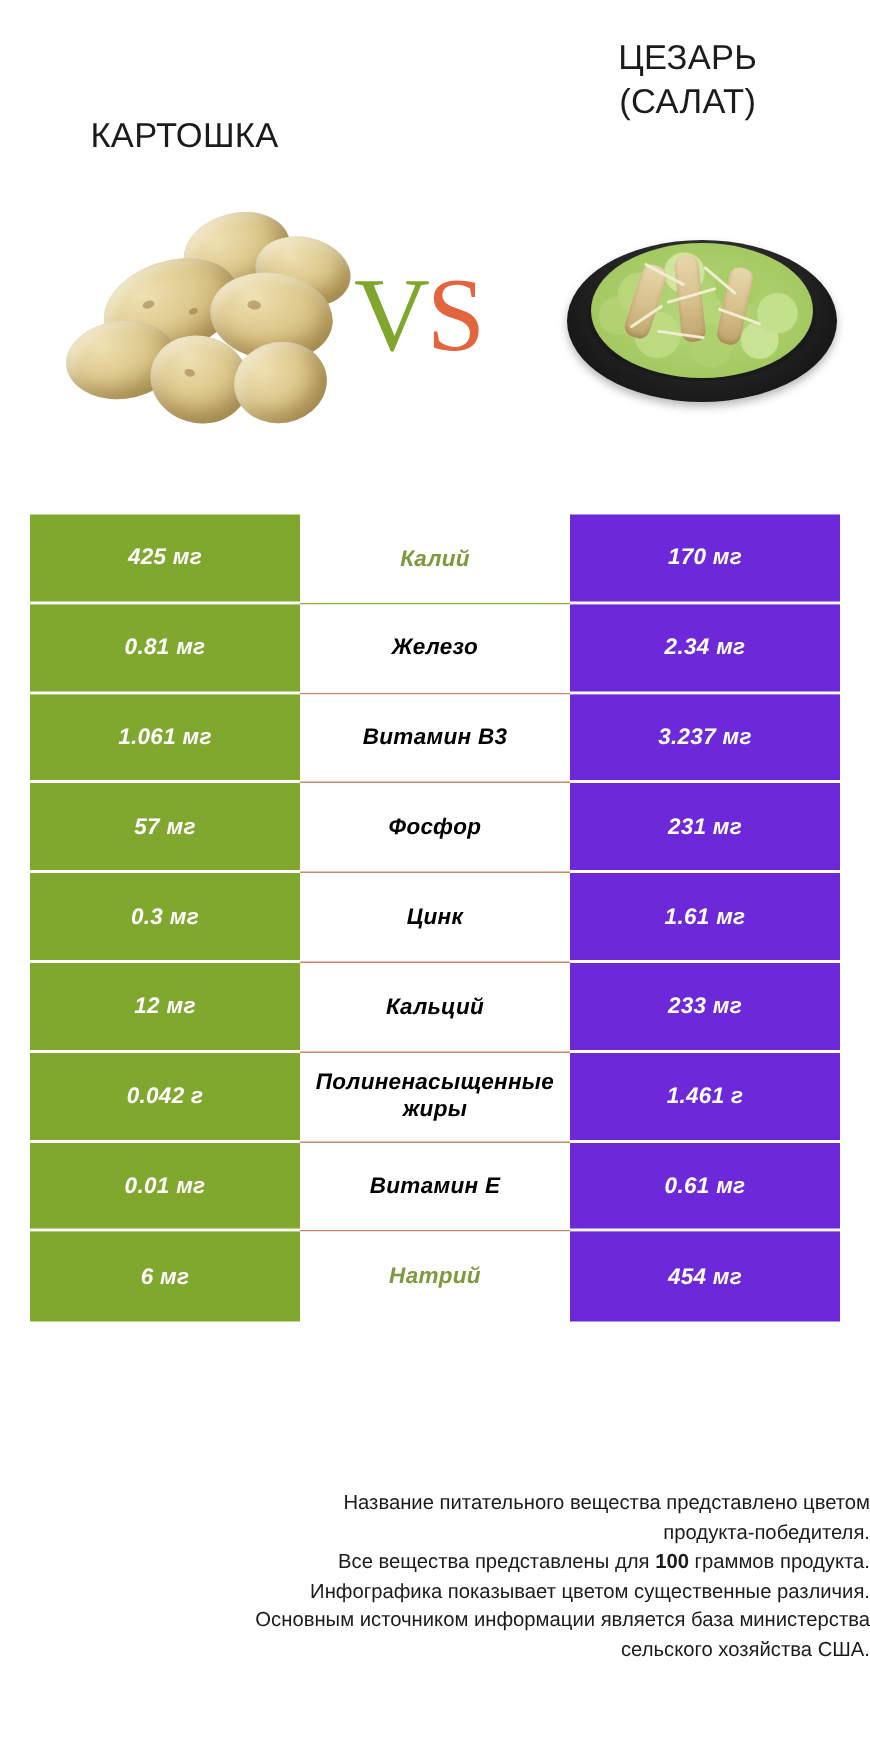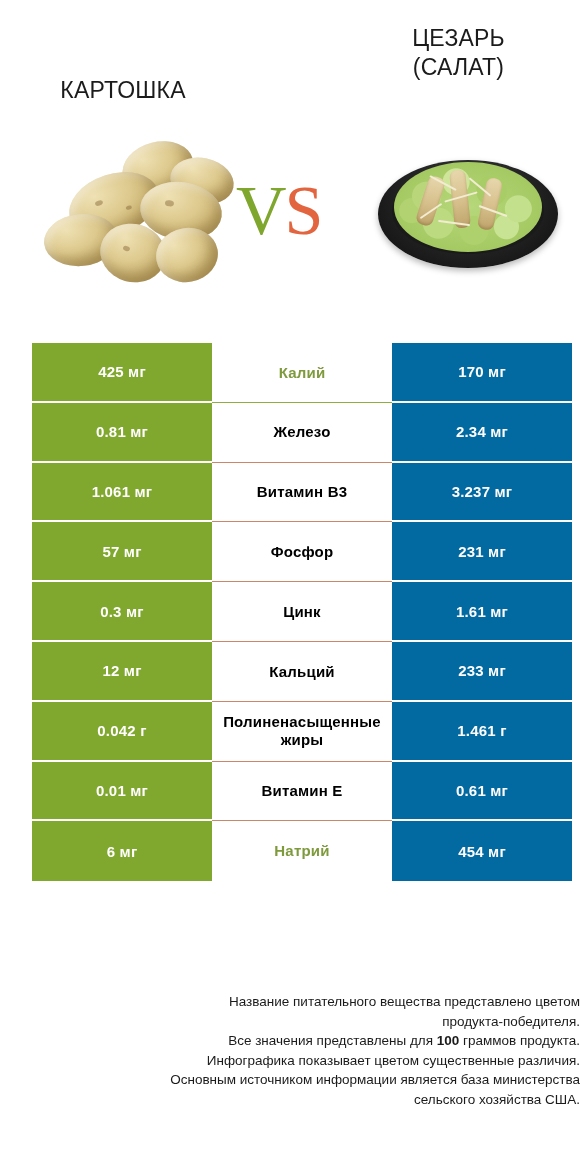--- a/index.html
+++ b/index.html
@@ -135,23 +135,24 @@
   .pic-salad .shred {
     position: absolute;
     height: 2px;
     background: #f2ecd2;
     border-radius: 2px;
   }
 
   
   .table {
     position: absolute;
-    left: 32px;
+    left: 20px;
     top: 343px;
     width: 540px;
+    font-style: italic;
   }
   .row {
     position: relative;
     display: flex;
     height: 59.8px;
     align-items: stretch;
   }
   .cell {
     display: flex;
     align-items: center;
@@ -162,21 +163,21 @@
   }
   .cell-left {
     width: 180px;
     background: #80A72E;
     color: #ffffff;
     border-bottom: 2px solid #ffffff;
   }
   .row:last-child .cell-left { border-bottom: none; }
   .cell-right {
     width: 180px;
-    background: #0369a1;
+    background: #6d28d9;
     color: #ffffff;
     border-bottom: 2px solid #ffffff;
   }
   .row:last-child .cell-right { border-bottom: none; }
   .cell-mid {
     width: 180px;
     background: #ffffff;
     text-align: center;
     line-height: 1.18;
     padding: 0 2px;
@@ -319,17 +320,17 @@
       <div class="cell cell-mid">
         <span class="lbl">Натрий</span>
       </div>
       <div class="cell cell-right">454 мг</div>
     </div>
   </div>
 
 <div class="footer">
   <div>Название питательного вещества представлено цветом</div>
   <div>продукта-победителя.</div>
-  <div><span>Все значения представлены для </span><b>100</b><span> граммов продукта.</span></div>
+  <div><span>Все вещества представлены для </span><b>100</b><span> граммов продукта.</span></div>
   <div>Инфографика показывает цветом существенные различия.</div>
   <div>Основным источником информации является база министерства</div>
   <div>сельского хозяйства США.</div>
 </div>
 
 </body></html>

